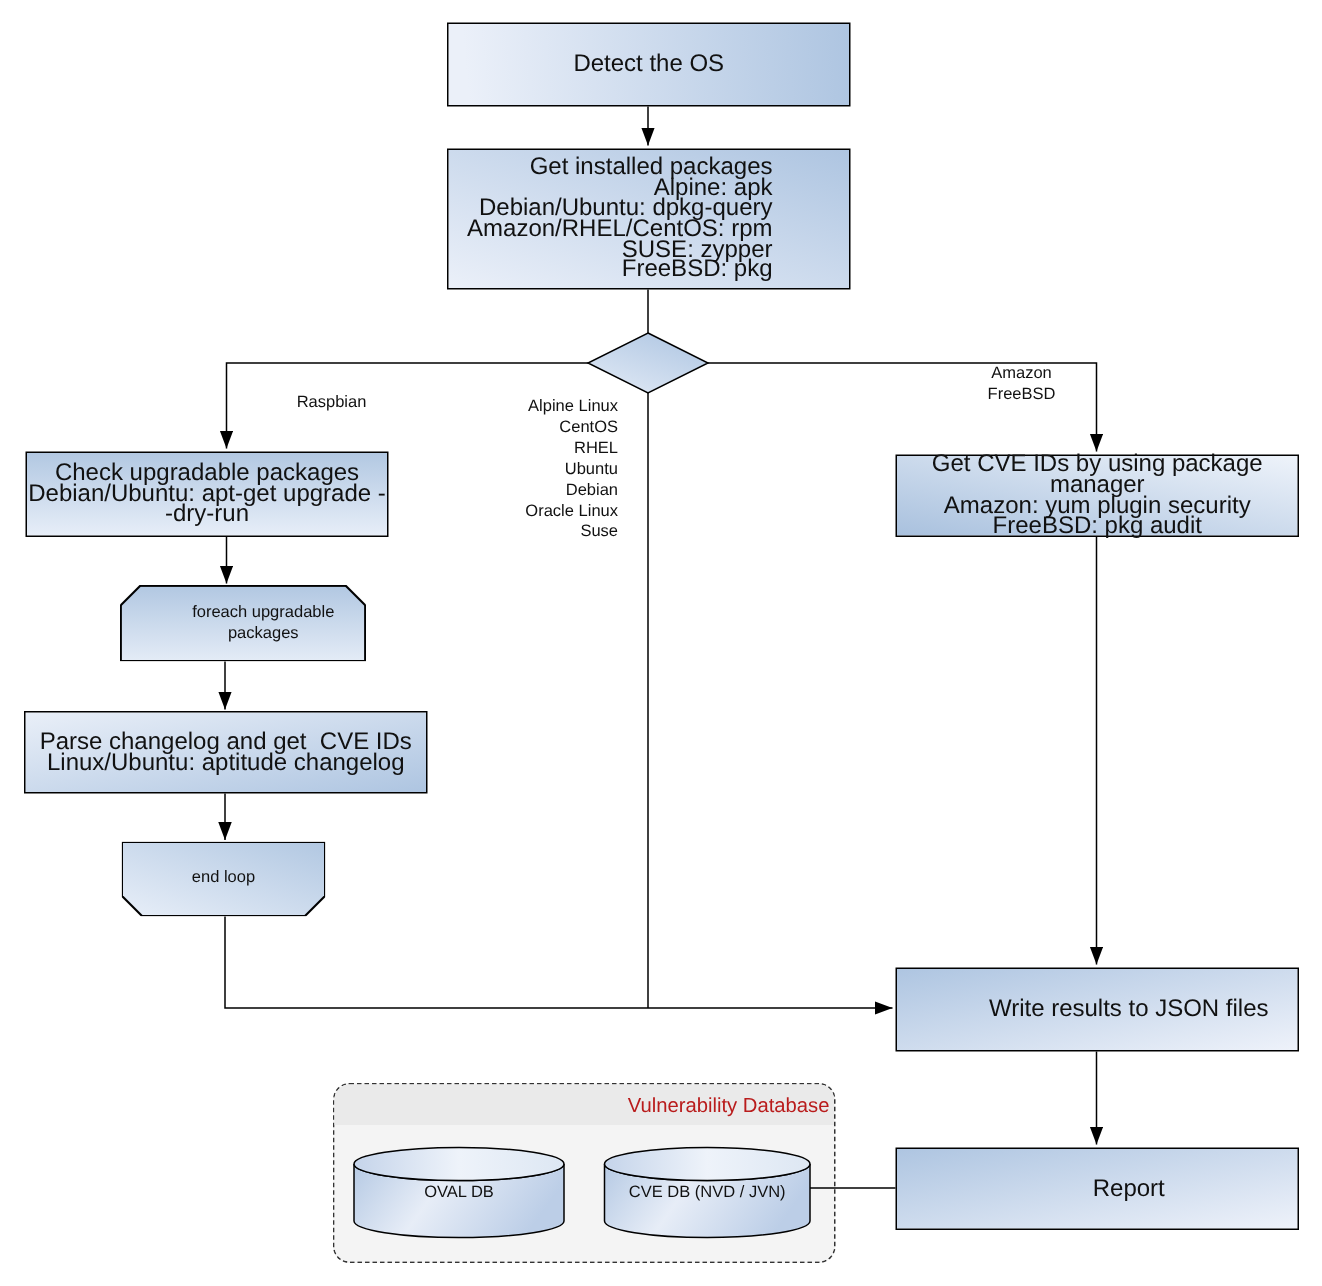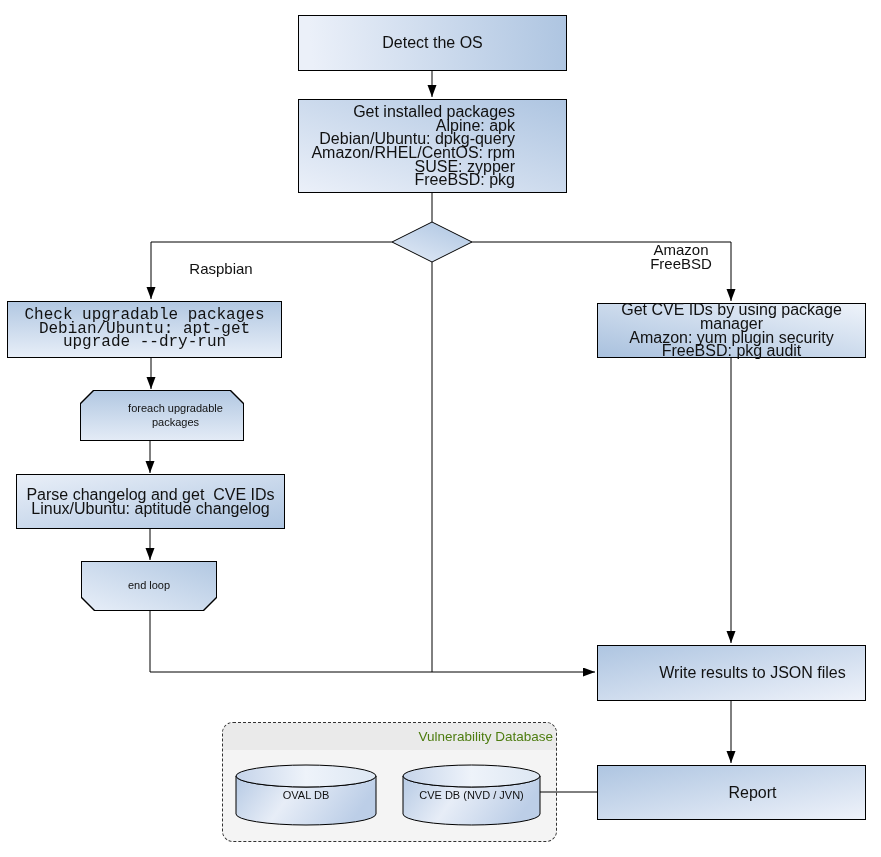--- a/index.html
+++ b/index.html
@@ -24,28 +24,28 @@
 
   
   .cut{position:absolute;background:#000;}
   .cut .inner{position:absolute;inset:1px;display:flex;align-items:center;justify-content:center;
     font-size:11px;line-height:13.6px;text-align:center;}
   .cut-top,.cut-top .inner{
     clip-path:polygon(13px 0,calc(100% - 13px) 0,100% 13px,100% 100%,0 100%,0 13px);padding-left:27px;}
   .cut-bottom,.cut-bottom .inner{
     clip-path:polygon(0 0,100% 0,100% calc(100% - 13px),calc(100% - 13px) 100%,13px 100%,0 calc(100% - 13px));}
 
-  .edge-label{position:absolute;font-size:15px;line-height:13.6px;white-space:pre-wrap;}
+  .edge-label{position:absolute;font-size:11px;line-height:13.6px;white-space:pre-wrap;}
 
   .vdb{position:absolute;left:222px;top:722px;width:335px;height:120px;box-sizing:border-box;
     background:#f4f4f4;border:1px dashed #333;border-radius:11px;}
   .vdb-band{position:absolute;left:0;top:0;right:0;height:27px;background:#eaeaea;
     border-radius:10px 10px 0 0;}
   .vdb-title{position:absolute;right:3px;top:0;height:27px;line-height:27px;
-    font-size:13.5px;color:#4d7c0f;}
+    font-size:13.5px;color:#b91c1c;}
 
   .cyl-label{position:absolute;font-size:11px;line-height:13px;text-align:center;}
 
   svg.overlay{position:absolute;left:0;top:0;pointer-events:none;}
 </style>
 </head>
 <body>
 
 <div class="stage">
 
@@ -109,21 +109,21 @@
 
   <div class="node grad-getpkg" style="left:298px;top:99px;width:269px;height:94px;justify-content:flex-end;padding-right:51px;text-align:right;">
     <span class="txt">Get installed packages
 Alpine: apk
 Debian/Ubuntu: dpkg-query
 Amazon/RHEL/CentOS: rpm
 SUSE: zypper
 FreeBSD: pkg</span>
   </div>
 
-  <div class="node grad-check" style="left:7px;top:301px;width:275px;height:57px;font-family:Liberation Mono, monospace;">
+  <div class="node grad-check" style="left:17px;top:301px;width:242px;height:57px;">
     <span class="txt">Check upgradable packages
 Debian/Ubuntu: apt-get upgrade --dry-run</span>
   </div>
 
   <div class="cut cut-top" style="left:80px;top:390px;width:137px;height:51px;">
     <div class="inner grad-loop">
       <span class="txt">foreach
 upgradable  packages</span>
     </div>
   </div>
@@ -148,20 +148,27 @@
   <div class="node grad-write" style="left:597px;top:645px;width:269px;height:56px;">
     <span class="txt">Write results to JSON files</span>
   </div>
 
   <div class="node grad-write" style="left:597px;top:765px;width:269px;height:55px;">
     <span class="txt">Report</span>
   </div>
 
   <div class="edge-label" style="left:171px;top:262px;width:100px;text-align:center;">Raspbian</div>
 
+  <div class="edge-label" style="left:262px;top:265px;width:150px;text-align:right;line-height:13.9px;">Alpine Linux
+CentOS
+RHEL
+Ubuntu
+Debian
+Oracle Linux
+Suse</div>
 
   <div class="edge-label" style="left:631px;top:243px;width:100px;text-align:center;">Amazon
 FreeBSD</div>
 
   <div class="cyl-label" style="left:236px;top:789px;width:140px;">OVAL DB</div>
   <div class="cyl-label" style="left:403px;top:789px;width:137px;">CVE DB (NVD / JVN)</div>
 
 </div>
 
 </body></html>

